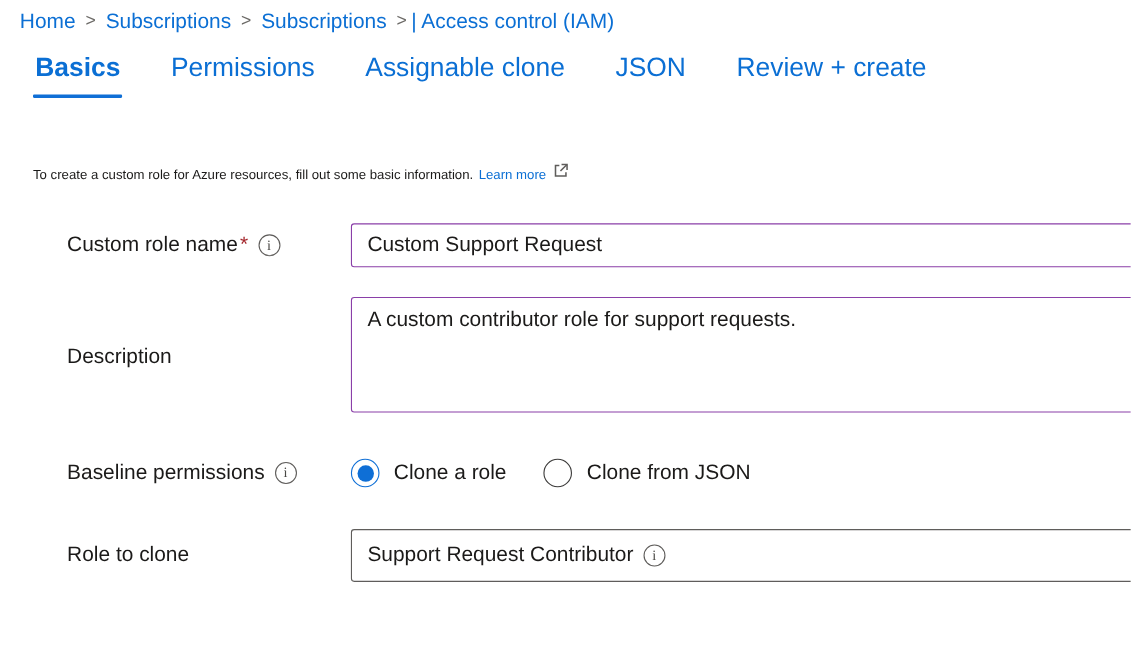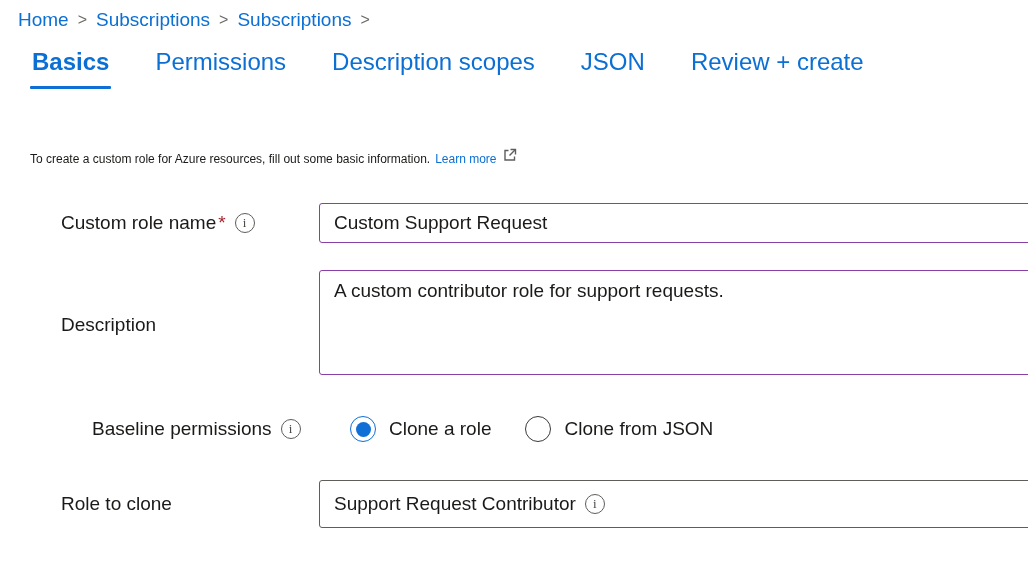--- a/index.html
+++ b/index.html
@@ -121,21 +121,21 @@
     border-radius: 3px;
     font-family: "Liberation Sans", sans-serif;
     font-size: 19px;
     color: #1b1a19;
     padding: 9px 14px;
     resize: none;
     outline: none;
     background: #fff;
   }
 
-  .row-baseline { margin-top: 30px; height: 40px; align-items: flex-start; padding-left: 31px; }
+  .row-baseline { margin-top: 30px; height: 40px; align-items: flex-start; }
   .row-baseline .label-col { height: 40px; }
   .radio-group { display: flex; align-items: center; gap: 34px; height: 40px; }
   .radio-option { display: flex; align-items: center; gap: 13px; cursor: pointer; }
   .radio-circle {
     width: 26px; height: 26px;
     border-radius: 50%;
     border: 1px solid #3b3a39;
     background: #fff;
     display: flex; align-items: center; justify-content: center;
     flex-shrink: 0;
@@ -166,27 +166,28 @@
 
 <div class="screen">
 
   <nav class="breadcrumb">
     <a>Home</a>
     <span class="sep">&gt;</span>
     <a>Subscriptions</a>
     <span class="sep">&gt;</span>
     <a>Subscriptions</a>
     <span class="sep tight">&gt;</span>
+    <a>| Access control (IAM)</a>
   </nav>
 
 
   <div class="tabs">
     <div class="tab active">Basics</div>
     <div class="tab">Permissions</div>
-    <div class="tab">Description scopes</div>
+    <div class="tab">Assignable clone</div>
     <div class="tab">JSON</div>
     <div class="tab">Review + create</div>
   </div>
 
   <div class="intro">
     <span>To create a custom role for Azure resources, fill out some basic information.</span>
     <a class="learn-more">Learn more</a>
     <span class="ext-icon">
       <svg width="16" height="16" viewBox="0 0 16 16" fill="none">
         <path d="M6.5 3.5 H3 V13 H12.5 V9.5" stroke="#5f5d5b" stroke-width="1.4" fill="none"></path>

